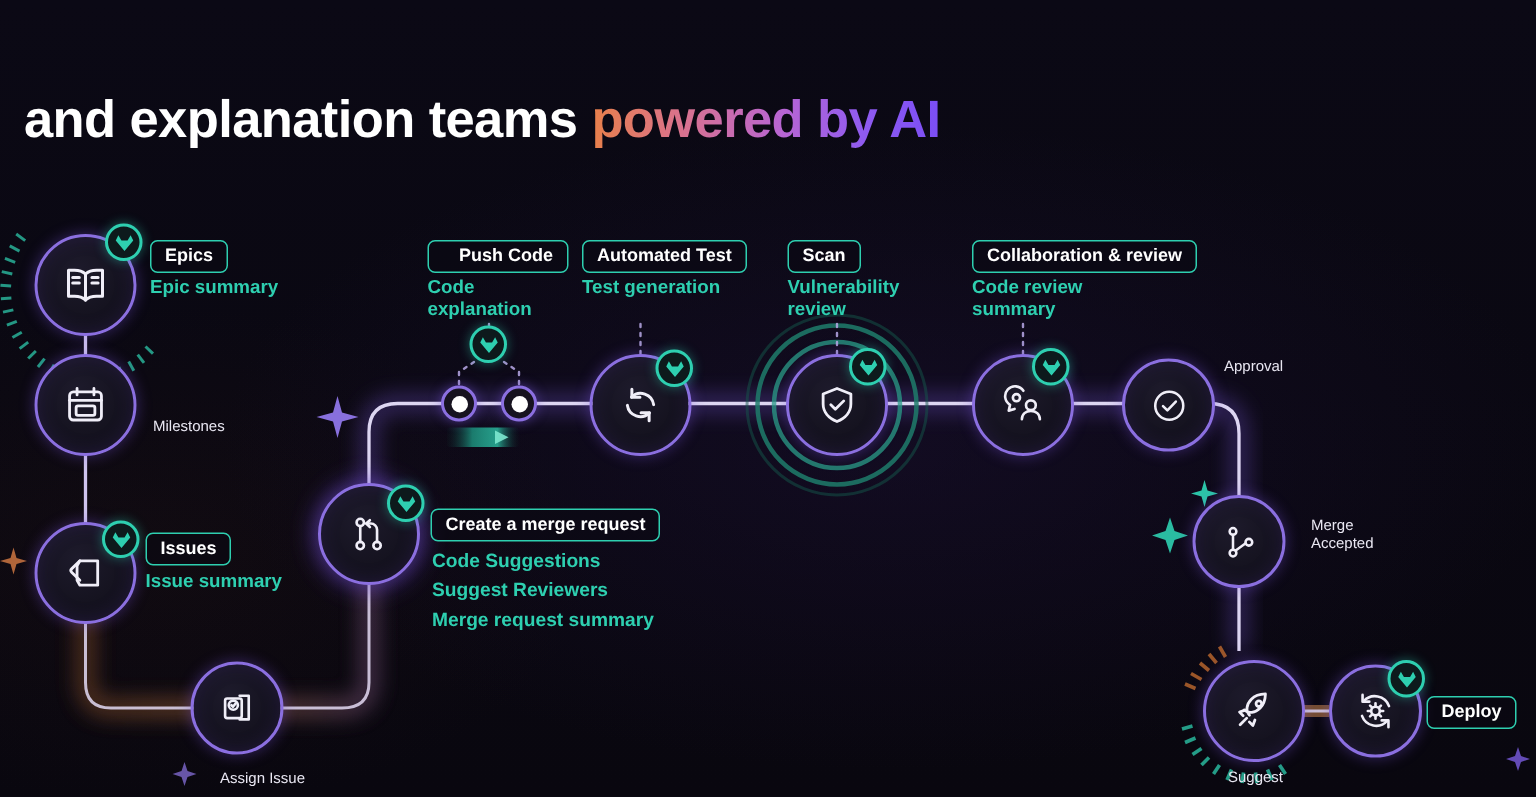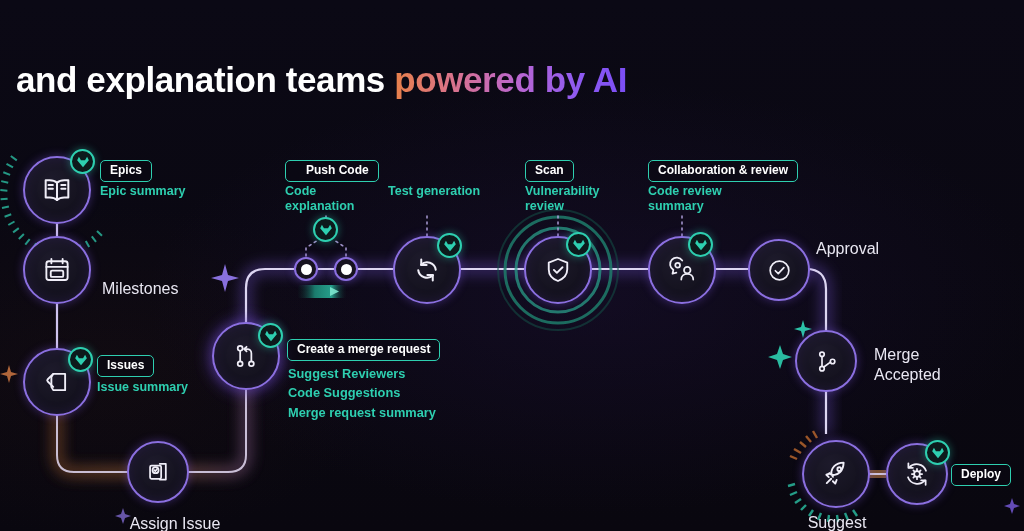--- a/index.html
+++ b/index.html
@@ -70,21 +70,21 @@
     color: #ffffff; font-weight: bold; font-size: 12px;
     padding: 3px 9px 4px; white-space: nowrap;
     background: rgba(10,8,18,0.6);
     line-height: 1.1;
   }
   .sub {
     position: absolute; color: #2ecfb0; font-weight: bold;
     font-size: 12.5px; line-height: 1.22; white-space: pre-line;
   }
   .plain {
-    position: absolute; color: #e9e7f2; font-size: 16px;
+    position: absolute; color: #e9e7f2; font-size: 10px;
     line-height: 1.22; white-space: pre-line;
   }
   .sublist {
     position: absolute; color: #2ecfb0; font-weight: bold;
     font-size: 12.8px; line-height: 1.52;
   }
   .sublist div { white-space: nowrap; }
 </style>
 </head>
 <body>
@@ -289,22 +289,22 @@
       <path d="M12.5 4.1 10.4 6l2.1 2"></path>
     </svg>
   </div>
   <div class="duo" style="left:258px; top:323px;">
     <svg width="14" height="12" viewBox="0 0 24 20">
       <path d="M12 19 L2 7 L5 1 L8.5 7 L15.5 7 L19 1 L22 7 Z" fill="#2ecfb0"></path>
     </svg>
   </div>
   <div class="chip" style="left:287px; top:339px;">Create a merge request</div>
   <div class="sublist" style="left:288px; top:364px;">
+    <div>Code Suggestions</div>
     <div>Suggest Reviewers</div>
-    <div>Code Suggestions</div>
     <div>Merge request summary</div>
   </div>
 
   <div class="commit" style="left:294px; top:257px;">
       <i></i>
     </div>
   <div class="commit" style="left:334px; top:257px;">
       <i></i>
     </div>
   <div class="duo" style="left:313px; top:217px;">
@@ -322,20 +322,21 @@
       <path d="M5 12.2a7 7 0 0 0 11.8 4"></path>
       <path d="M7.4 3.6v4.3h4.3"></path>
       <path d="M16.6 20.4v-4.3h-4.3"></path>
     </svg>
   </div>
   <div class="duo" style="left:437px; top:233px;">
     <svg width="14" height="12" viewBox="0 0 24 20">
       <path d="M12 19 L2 7 L5 1 L8.5 7 L15.5 7 L19 1 L22 7 Z" fill="#2ecfb0"></path>
     </svg>
   </div>
+  <div class="chip" style="left:388px; top:160px;">Automated Test</div>
   <div class="sub" style="left:388px; top:184px;">Test generation</div>
 
   <div class="node big" style="left:524px; top:236px;">
     <svg width="30" height="32" viewBox="0 0 24 24" fill="none" stroke="#f0eef8" stroke-width="1.5" stroke-linecap="round" stroke-linejoin="round">
       <path d="M12 3.2 4.6 6.1v5.4c0 4.2 3 7.6 7.4 9.3 4.4-1.7 7.4-5.1 7.4-9.3V6.1Z"></path>
       <path d="M8.7 11.9 11.1 14.3 15.6 9.8"></path>
     </svg>
   </div>
   <div class="duo" style="left:566px; top:232px;">
     <svg width="14" height="12" viewBox="0 0 24 20">

